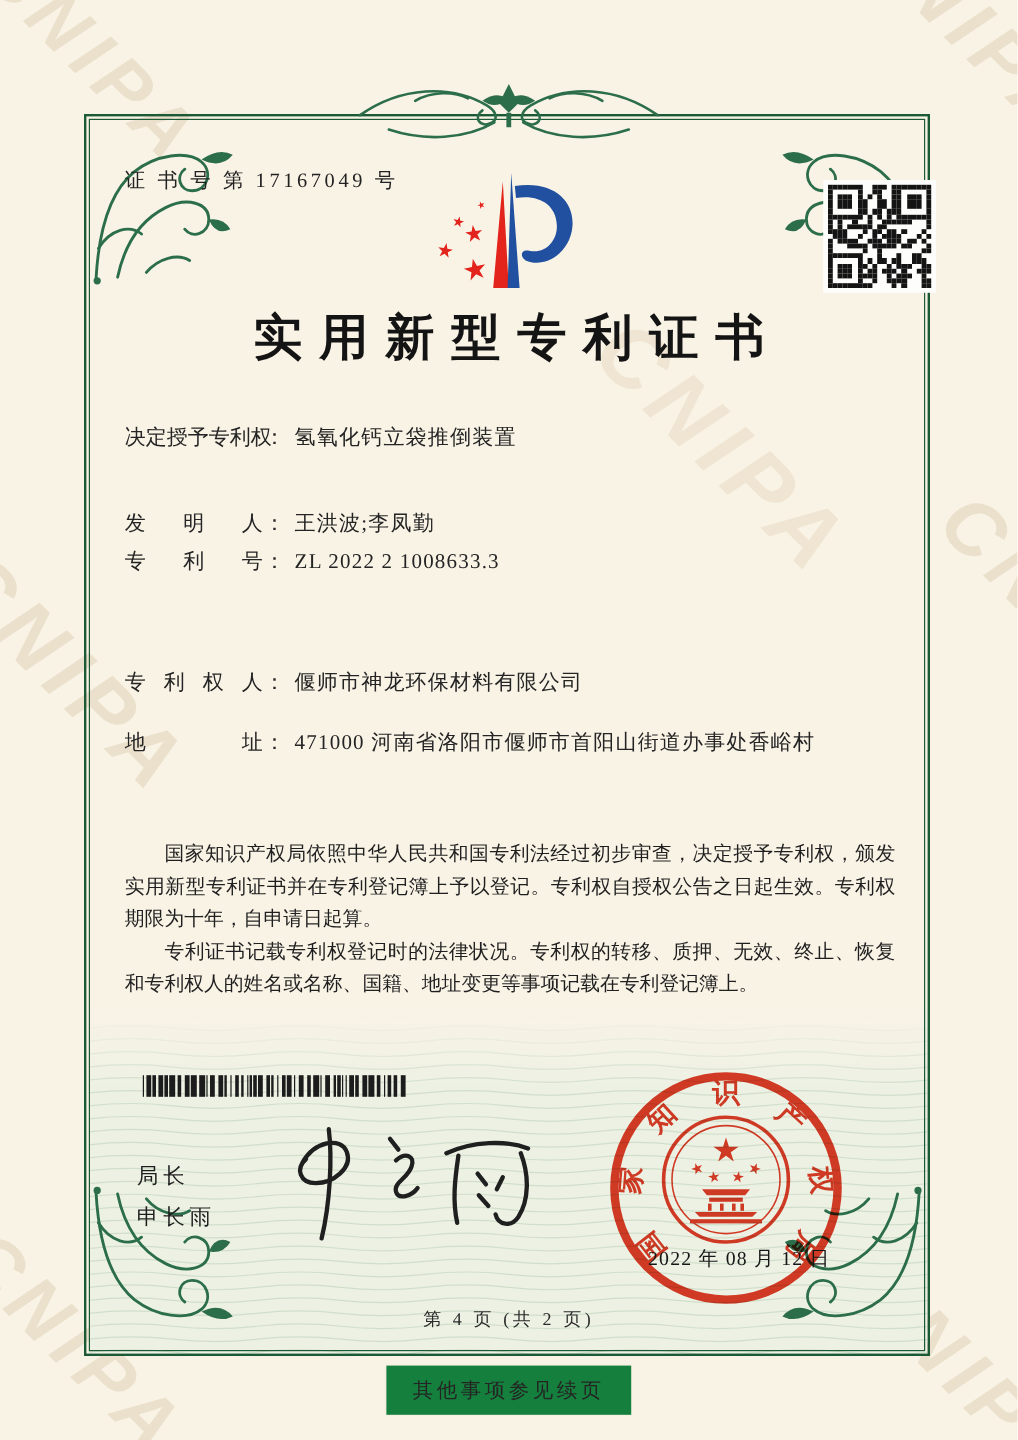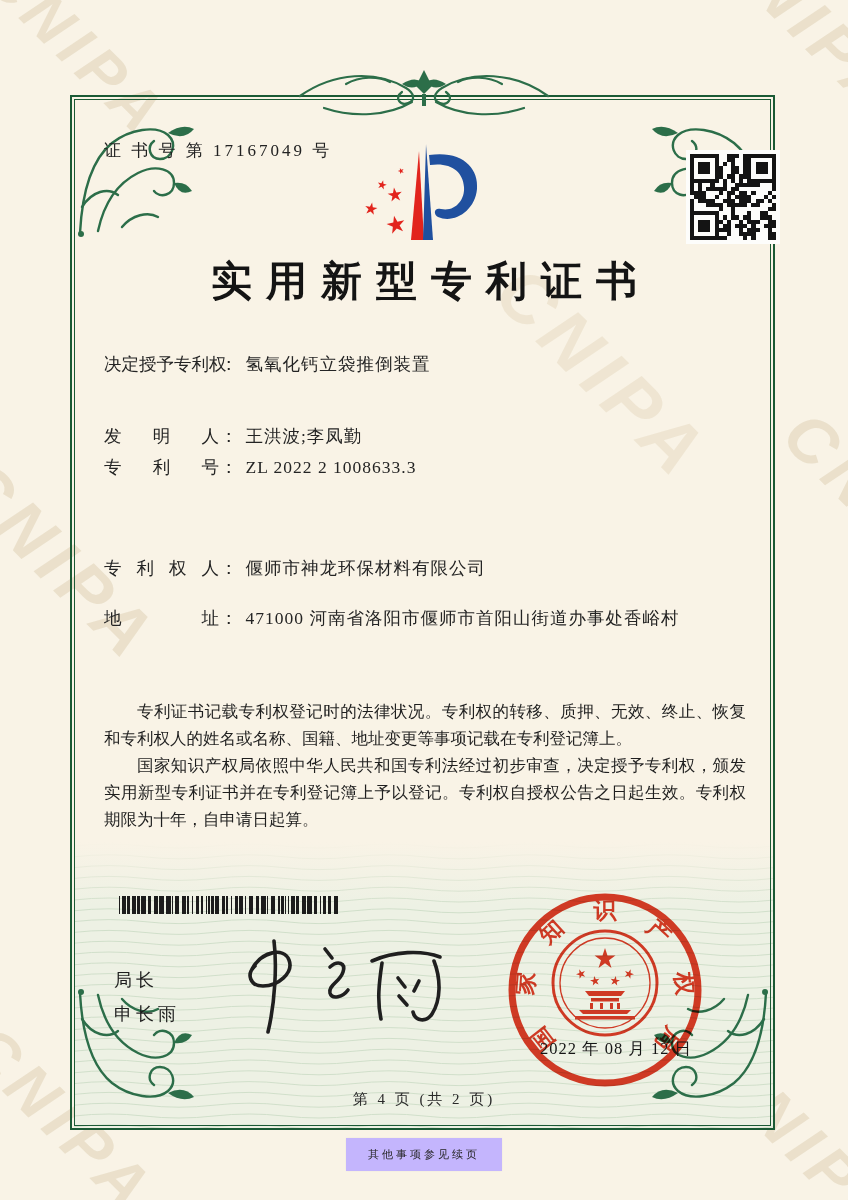--- a/index.html
+++ b/index.html
@@ -51,21 +51,21 @@
   .officer-name{position:absolute;left:114px;top:1002px;font-size:18px;letter-spacing:4px;color:#1d1d1d;z-index:3;}
   .signature{position:absolute;left:222px;top:933px;z-index:3;}
 
   .seal{position:absolute;left:505px;top:890px;z-index:3;mix-blend-mode:multiply;}
   .seal-date{position:absolute;left:516px;top:1038px;width:200px;text-align:center;
              font-size:16.5px;letter-spacing:1px;color:#161616;z-index:4;white-space:nowrap;}
 
   .page-indicator{position:absolute;left:0;top:1090px;width:848px;text-align:center;
                   font-size:15px;letter-spacing:3px;color:#2a2a2a;z-index:3;}
   .cont-note{position:absolute;left:50%;top:1138px;transform:translateX(-50%);
-             background:#c4b5fd;padding:9px 22px;font-size:11px;letter-spacing:3px;
+             background:#15803d;padding:9px 22px;font-size:17px;letter-spacing:3px;
              color:#242424;z-index:3;box-shadow:0 0 2px rgba(0,0,0,0.05);}
 </style>
 </head>
 <body>
 
 <div class="page">
 
   <span class="wm" style="left:-38px;top:10px;font-size:62px;">CNIPA</span>
   <span class="wm" style="left:688px;top:-18px;font-size:66px;">CNIPA</span>
   <span class="wm" style="left:470px;top:330px;font-size:74px;color:rgba(203,182,142,0.22);">CNIPA</span>
@@ -636,22 +636,22 @@
     <span class="flabel">专利号</span><span class="fsep">：</span><span class="fvalue">ZL 2022 2 1008633.3</span>
   </div>
   <div class="frow" style="top:556px;font-family:Liberation Serif, serif;">
     <span class="flabel">专利权人</span><span class="fsep">：</span><span class="fvalue">偃师市神龙环保材料有限公司</span>
   </div>
   <div class="frow" style="top:606px;">
     <span class="flabel">地址</span><span class="fsep">：</span><span class="fvalue">471000 河南省洛阳市偃师市首阳山街道办事处香峪村</span>
   </div>
 
   <div class="paras">
+    <p>国家知识产权局依照中华人民共和国专利法经过初步审查，决定授予专利权，颁发实用新型专利证书并在专利登记簿上予以登记。专利权自授权公告之日起生效。专利权期限为十年，自申请日起算。</p>
     <p>专利证书记载专利权登记时的法律状况。专利权的转移、质押、无效、终止、恢复和专利权人的姓名或名称、国籍、地址变更等事项记载在专利登记簿上。</p>
-    <p>国家知识产权局依照中华人民共和国专利法经过初步审查，决定授予专利权，颁发实用新型专利证书并在专利登记簿上予以登记。专利权自授权公告之日起生效。专利权期限为十年，自申请日起算。</p>
   </div>
 
   <div class="barcode" id="barcode"><i class="k" style="width: 1.4px;"></i><i style="width: 1.4px;"></i><i class="k" style="width: 4.2px;"></i><i style="width: 1.4px;"></i><i class="k" style="width: 2.8px;"></i><i style="width: 1.4px;"></i><i class="k" style="width: 4.2px;"></i><i style="width: 1.4px;"></i><i class="k" style="width: 2.8px;"></i><i style="width: 1.4px;"></i><i class="k" style="width: 4.2px;"></i><i style="width: 2.8px;"></i><i class="k" style="width: 2.8px;"></i><i style="width: 2.8px;"></i><i class="k" style="width: 4.2px;"></i><i style="width: 1.4px;"></i><i class="k" style="width: 4.2px;"></i><i style="width: 2.8px;"></i><i class="k" style="width: 4.2px;"></i><i style="width: 1.4px;"></i><i class="k" style="width: 1.4px;"></i><i style="width: 1.4px;"></i><i class="k" style="width: 4.2px;"></i><i style="width: 2.8px;"></i><i class="k" style="width: 4.2px;"></i><i style="width: 1.4px;"></i><i class="k" style="width: 1.4px;"></i><i style="width: 2.8px;"></i><i class="k" style="width: 1.4px;"></i><i style="width: 2.8px;"></i><i class="k" style="width: 2.8px;"></i><i style="width: 2.8px;"></i><i class="k" style="width: 1.4px;"></i><i style="width: 2.8px;"></i><i class="k" style="width: 1.4px;"></i><i style="width: 1.4px;"></i><i class="k" style="width: 1.4px;"></i><i style="width: 1.4px;"></i><i class="k" style="width: 2.8px;"></i><i style="width: 1.4px;"></i><i class="k" style="width: 4.2px;"></i><i style="width: 2.8px;"></i><i class="k" style="width: 2.8px;"></i><i style="width: 1.4px;"></i><i class="k" style="width: 1.4px;"></i><i style="width: 2.8px;"></i><i class="k" style="width: 1.4px;"></i><i style="width: 2.8px;"></i><i class="k" style="width: 2.8px;"></i><i style="width: 1.4px;"></i><i class="k" style="width: 4.2px;"></i><i style="width: 1.4px;"></i><i class="k" style="width: 1.4px;"></i><i style="width: 2.8px;"></i><i class="k" style="width: 4.2px;"></i><i style="width: 2.8px;"></i><i class="k" style="width: 2.8px;"></i><i style="width: 2.8px;"></i><i class="k" style="width: 4.2px;"></i><i style="width: 1.4px;"></i><i class="k" style="width: 1.4px;"></i><i style="width: 2.8px;"></i><i class="k" style="width: 4.2px;"></i><i style="width: 2.8px;"></i><i class="k" style="width: 1.4px;"></i><i style="width: 1.4px;"></i><i class="k" style="width: 2.8px;"></i><i style="width: 1.4px;"></i><i class="k" style="width: 1.4px;"></i><i style="width: 1.4px;"></i><i class="k" style="width: 1.4px;"></i><i style="width: 1.4px;"></i><i class="k" style="width: 4.2px;"></i><i style="width: 1.4px;"></i><i class="k" style="width: 2.8px;"></i><i style="width: 2.8px;"></i><i class="k" style="width: 4.2px;"></i><i style="width: 1.4px;"></i><i class="k" style="width: 4.2px;"></i><i style="width: 2.8px;"></i><i class="k" style="width: 2.8px;"></i><i style="width: 2.8px;"></i><i class="k" style="width: 1.4px;"></i><i style="width: 1.4px;"></i><i class="k" style="width: 2.8px;"></i><i style="width: 2.8px;"></i><i class="k" style="width: 2.8px;"></i><i style="width: 2.8px;"></i><i class="k" style="width: 4.2px;"></i><i style="width: 2.8px;"></i></div>
 
   <div class="officer-title">局长</div>
   <div class="officer-name">申长雨</div>
 
   <svg class="signature" width="235" height="105" viewBox="0 0 235 105">
     <g stroke="#1f1f1f" stroke-width="3.6" fill="none" stroke-linecap="round" stroke-linejoin="round">
       <path d="M30,36 C40,18 62,14 67,27 C72,40 56,53 41,53 C28,53 24,41 33,33"></path>

